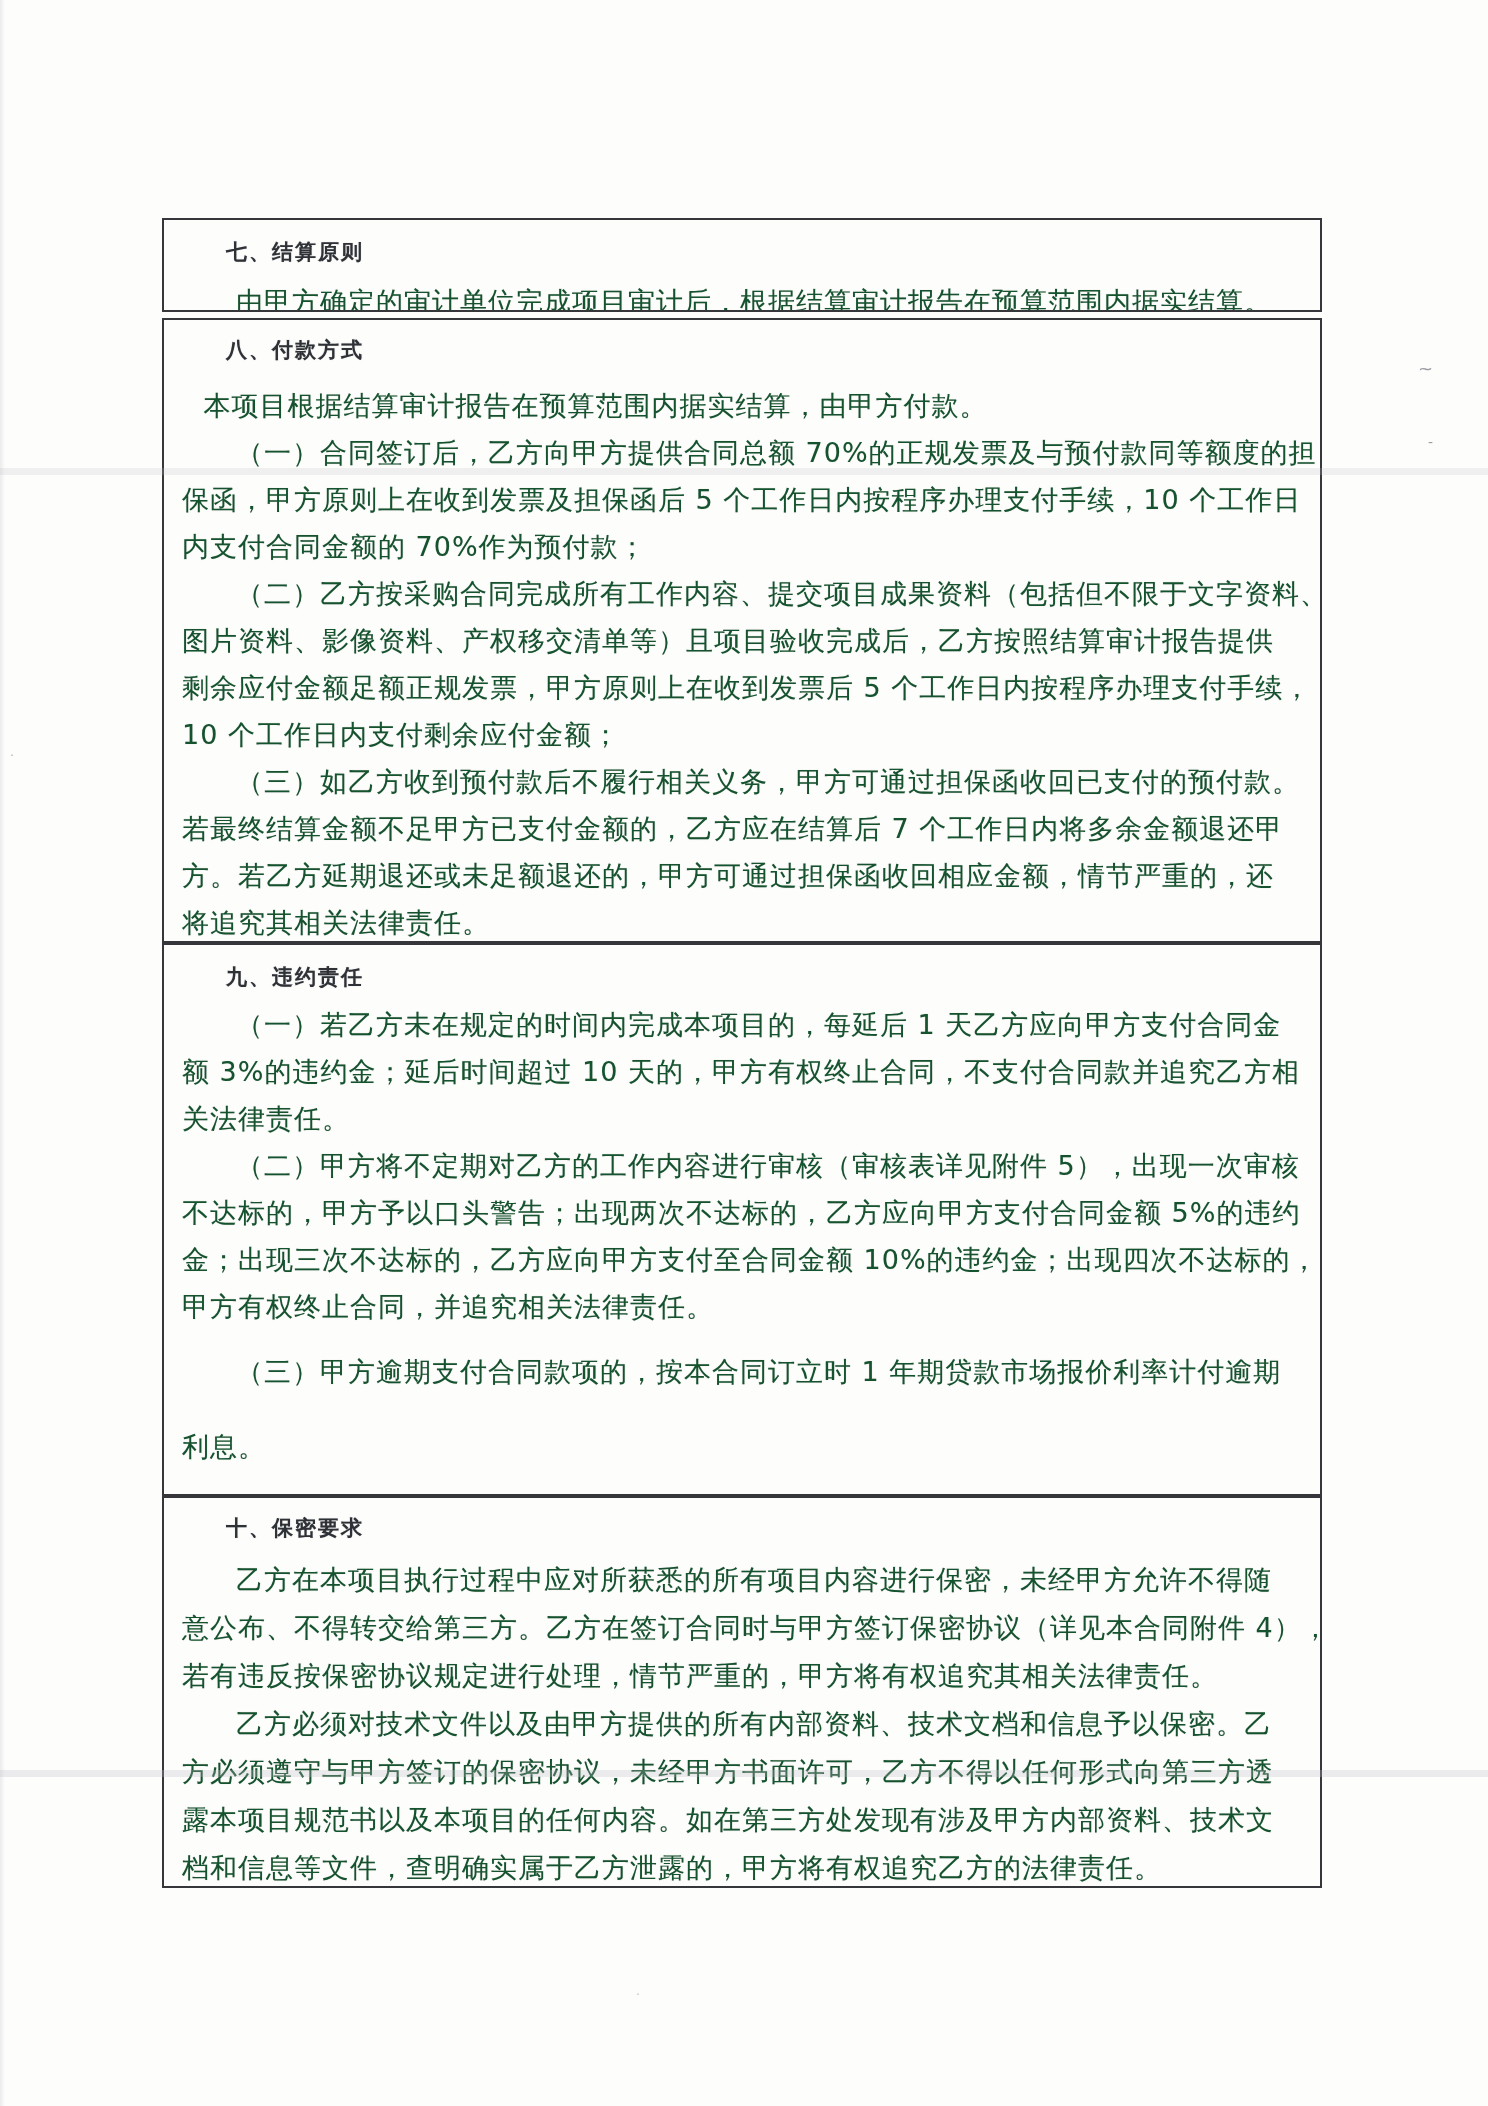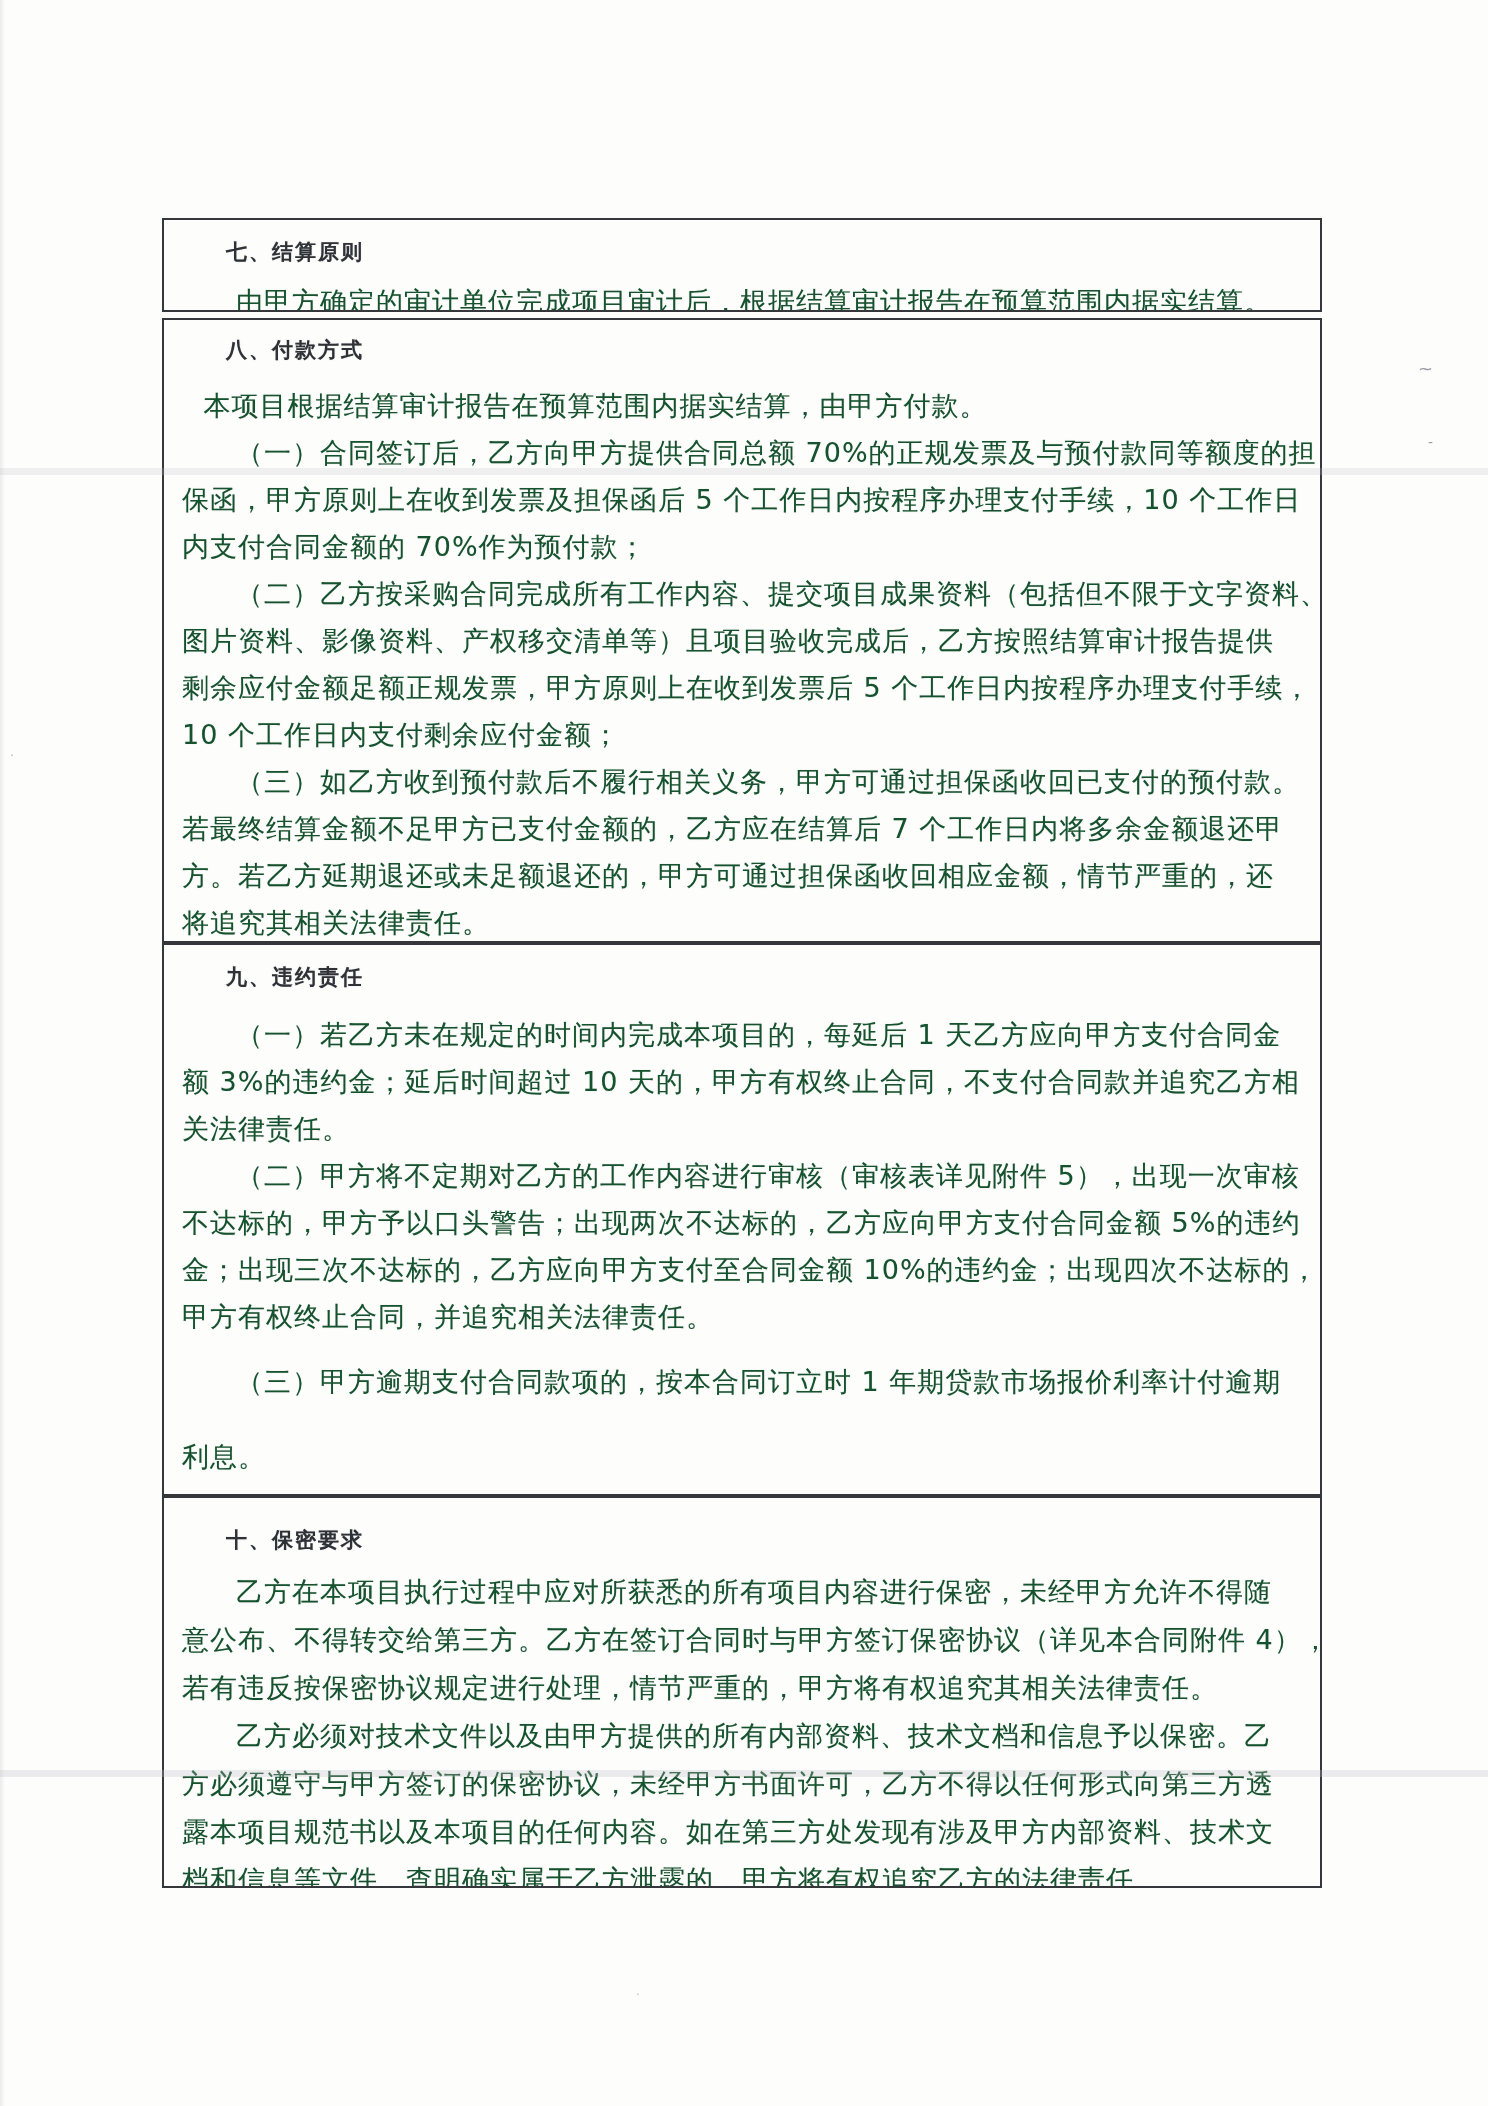--- a/index.html
+++ b/index.html
@@ -27,22 +27,22 @@
   .box-10{ height: 392px; padding-top: 10px; }
   .sec-title {
     font-size: 21px; font-weight: bold; color: #2e3136;
     letter-spacing: 2px;
     padding-left: 44px;
     line-height: 40px;
     text-shadow: 0 0 1px rgba(46,49,54,0.35);
   }
   .box-7  .sec-title { margin-bottom: 6px; }
   .box-8  .sec-title { margin-bottom: 12px; }
-  .box-9  .sec-title { margin-bottom: 14px; }
-  .box-10 .sec-title { margin-bottom: 8px; margin-top: 12px; }
+  .box-9  .sec-title { margin-bottom: 4px; }
+  .box-10 .sec-title { margin-bottom: 8px; }
   .tline {
     font-size: 27px;
     letter-spacing: 1px;
     line-height: 47px;
     white-space: nowrap;
     color: #14532d;
     text-shadow: 0 0 1px rgba(71,74,80,0.30);
   }
   .box-10 .tline { line-height: 48px; }
   .ind1 { text-indent: 0.8em; }

